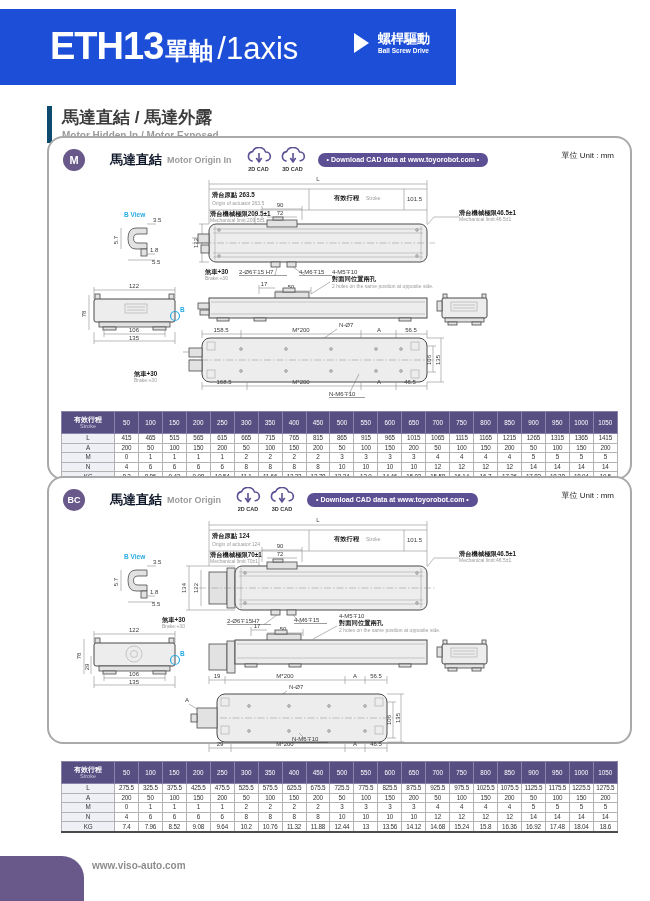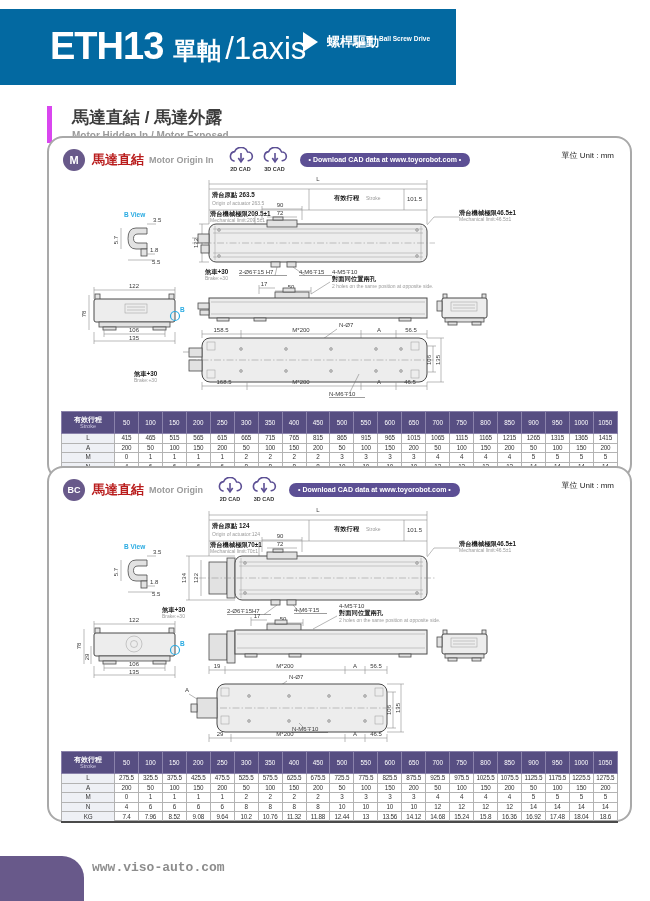--- a/index.html
+++ b/index.html
@@ -1,43 +1,43 @@
 <!DOCTYPE html>
 <html><head>
 <meta charset="utf-8">
 <style>
   html,body{margin:0;padding:0;background:#fff;}
   body{font-family:"Liberation Sans","DejaVu Sans",sans-serif;}
   .page{position:relative;width:650px;height:901px;background:#fff;overflow:hidden;}
 
   
-  .banner{position:absolute;left:0;top:9px;width:456px;height:76px;background:#0369a1;}
+  .banner{position:absolute;left:0;top:9px;width:456px;height:76px;background:#1d4ed8;}
   .banner-inner{position:absolute;left:50px;top:16px;display:flex;align-items:baseline;color:#fff;}
   .model{font-size:38px;font-weight:bold;letter-spacing:-1px;}
-  .axis-cjk{font-size:24px;font-weight:bold;margin-left:10px;}
+  .axis-cjk{font-size:24px;font-weight:bold;margin-left:2px;}
   .axis-en{font-size:31px;font-weight:normal;margin-left:4px;}
   .drive{position:absolute;right:26px;top:23px;display:flex;align-items:center;gap:9px;color:#fff;}
   .tri{width:0;height:0;border-left:15px solid #fff;border-top:10px solid transparent;border-bottom:10px solid transparent;}
-  .drive-txt{display:flex;flex-direction:row;line-height:1.15;}
+  .drive-txt{display:flex;flex-direction:column;line-height:1.15;}
   .drive-cjk{font-size:13px;font-weight:bold;}
   .drive-en{font-size:6.5px;font-weight:bold;}
 
   
-  .heading{position:absolute;left:47px;top:106px;border-left:5px solid #d946ef;padding:2px 0 2px 20px;}
+  .heading{position:absolute;left:47px;top:106px;border-left:5px solid #0c4a6e;padding:2px 0 2px 10px;}
   .heading-title{font-size:17px;font-weight:bold;color:#3c3c3c;line-height:1.2;}
   .heading-sub{font-size:10px;font-weight:bold;color:#9b9b9b;margin-top:2px;}
 
   
   .panel{position:absolute;left:47px;width:585px;background:#fff;border:2px solid #a9a9a9;border-radius:16px;box-sizing:border-box;}
   .panel1{top:136px;height:344px;}
-  .panel2{top:466px;height:356px;}
+  .panel2{top:476px;height:268px;}
   .panel-head{position:absolute;left:14px;top:9px;display:flex;align-items:center;}
   .badge{width:22px;height:22px;border-radius:50%;background:#68598a;color:#fff;font-weight:bold;font-size:11px;display:flex;align-items:center;justify-content:center;flex:0 0 auto;}
   .badge.small{font-size:9px;}
-  .ptitle{font-size:13px;font-weight:bold;color:#b91c1c;margin-left:7px;}
+  .ptitle{font-size:13px;font-weight:bold;color:#0f172a;margin-left:25px;}
   .psub{font-size:9px;font-weight:bold;color:#9b9b9b;margin-left:5px;margin-right:10px;}
   .cloud{display:flex;flex-direction:column;align-items:center;margin:0 3px;}
   .cloud-label{font-size:5.5px;font-weight:bold;color:#333;margin-top:1px;}
   .pill{margin-left:8px;background:#5c4f94;color:#fff;font-size:7px;font-weight:bold;border-radius:8px;height:14px;line-height:14px;padding:0 9px;white-space:nowrap;}
   .unit{position:absolute;right:16px;top:12px;font-size:8px;color:#222;}
   .unit b{font-weight:normal;}
   .drawing{position:absolute;left:0;top:32px;}
   .tbl-wrap{position:absolute;left:12px;right:12px;}
   .panel1 .tbl-wrap{top:273px;}
   .panel2 .tbl-wrap{top:283px;}
@@ -62,21 +62,21 @@
   svg .body{fill:#ededed;stroke:#4a4a4a;stroke-width:1;}
   svg .part{fill:#e2e2e2;stroke:#4a4a4a;stroke-width:0.8;}
   svg .inner{fill:none;stroke:#9a9a9a;stroke-width:0.5;}
   svg .scr{fill:#c9c9c9;stroke:#777;stroke-width:0.5;}
   svg .cl{stroke:#888;stroke-width:0.5;stroke-dasharray:7 2 1.5 2;fill:none;}
   svg .bc{fill:none;stroke:#29abe2;stroke-width:1.2;}
   svg .ul{stroke:#3a3a3a;stroke-width:0.5;}
 
   
   .footer-block{position:absolute;left:0;top:856px;width:84px;height:45px;background:#68598a;border-radius:0 22px 0 0;}
-  .footer-url{position:absolute;left:92px;top:860px;font-size:13px;font-weight:bold;color:#8d8d8d;font-family:Liberation Mono, monospace;}
+  .footer-url{position:absolute;left:92px;top:860px;font-size:10px;font-weight:bold;color:#8d8d8d;}
 </style>
 </head>
 <body>
 
 <div class="page">
 
   <div class="banner">
     <div class="banner-inner">
       <span class="model">ETH13</span>
       <span class="axis-cjk">單軸</span>

